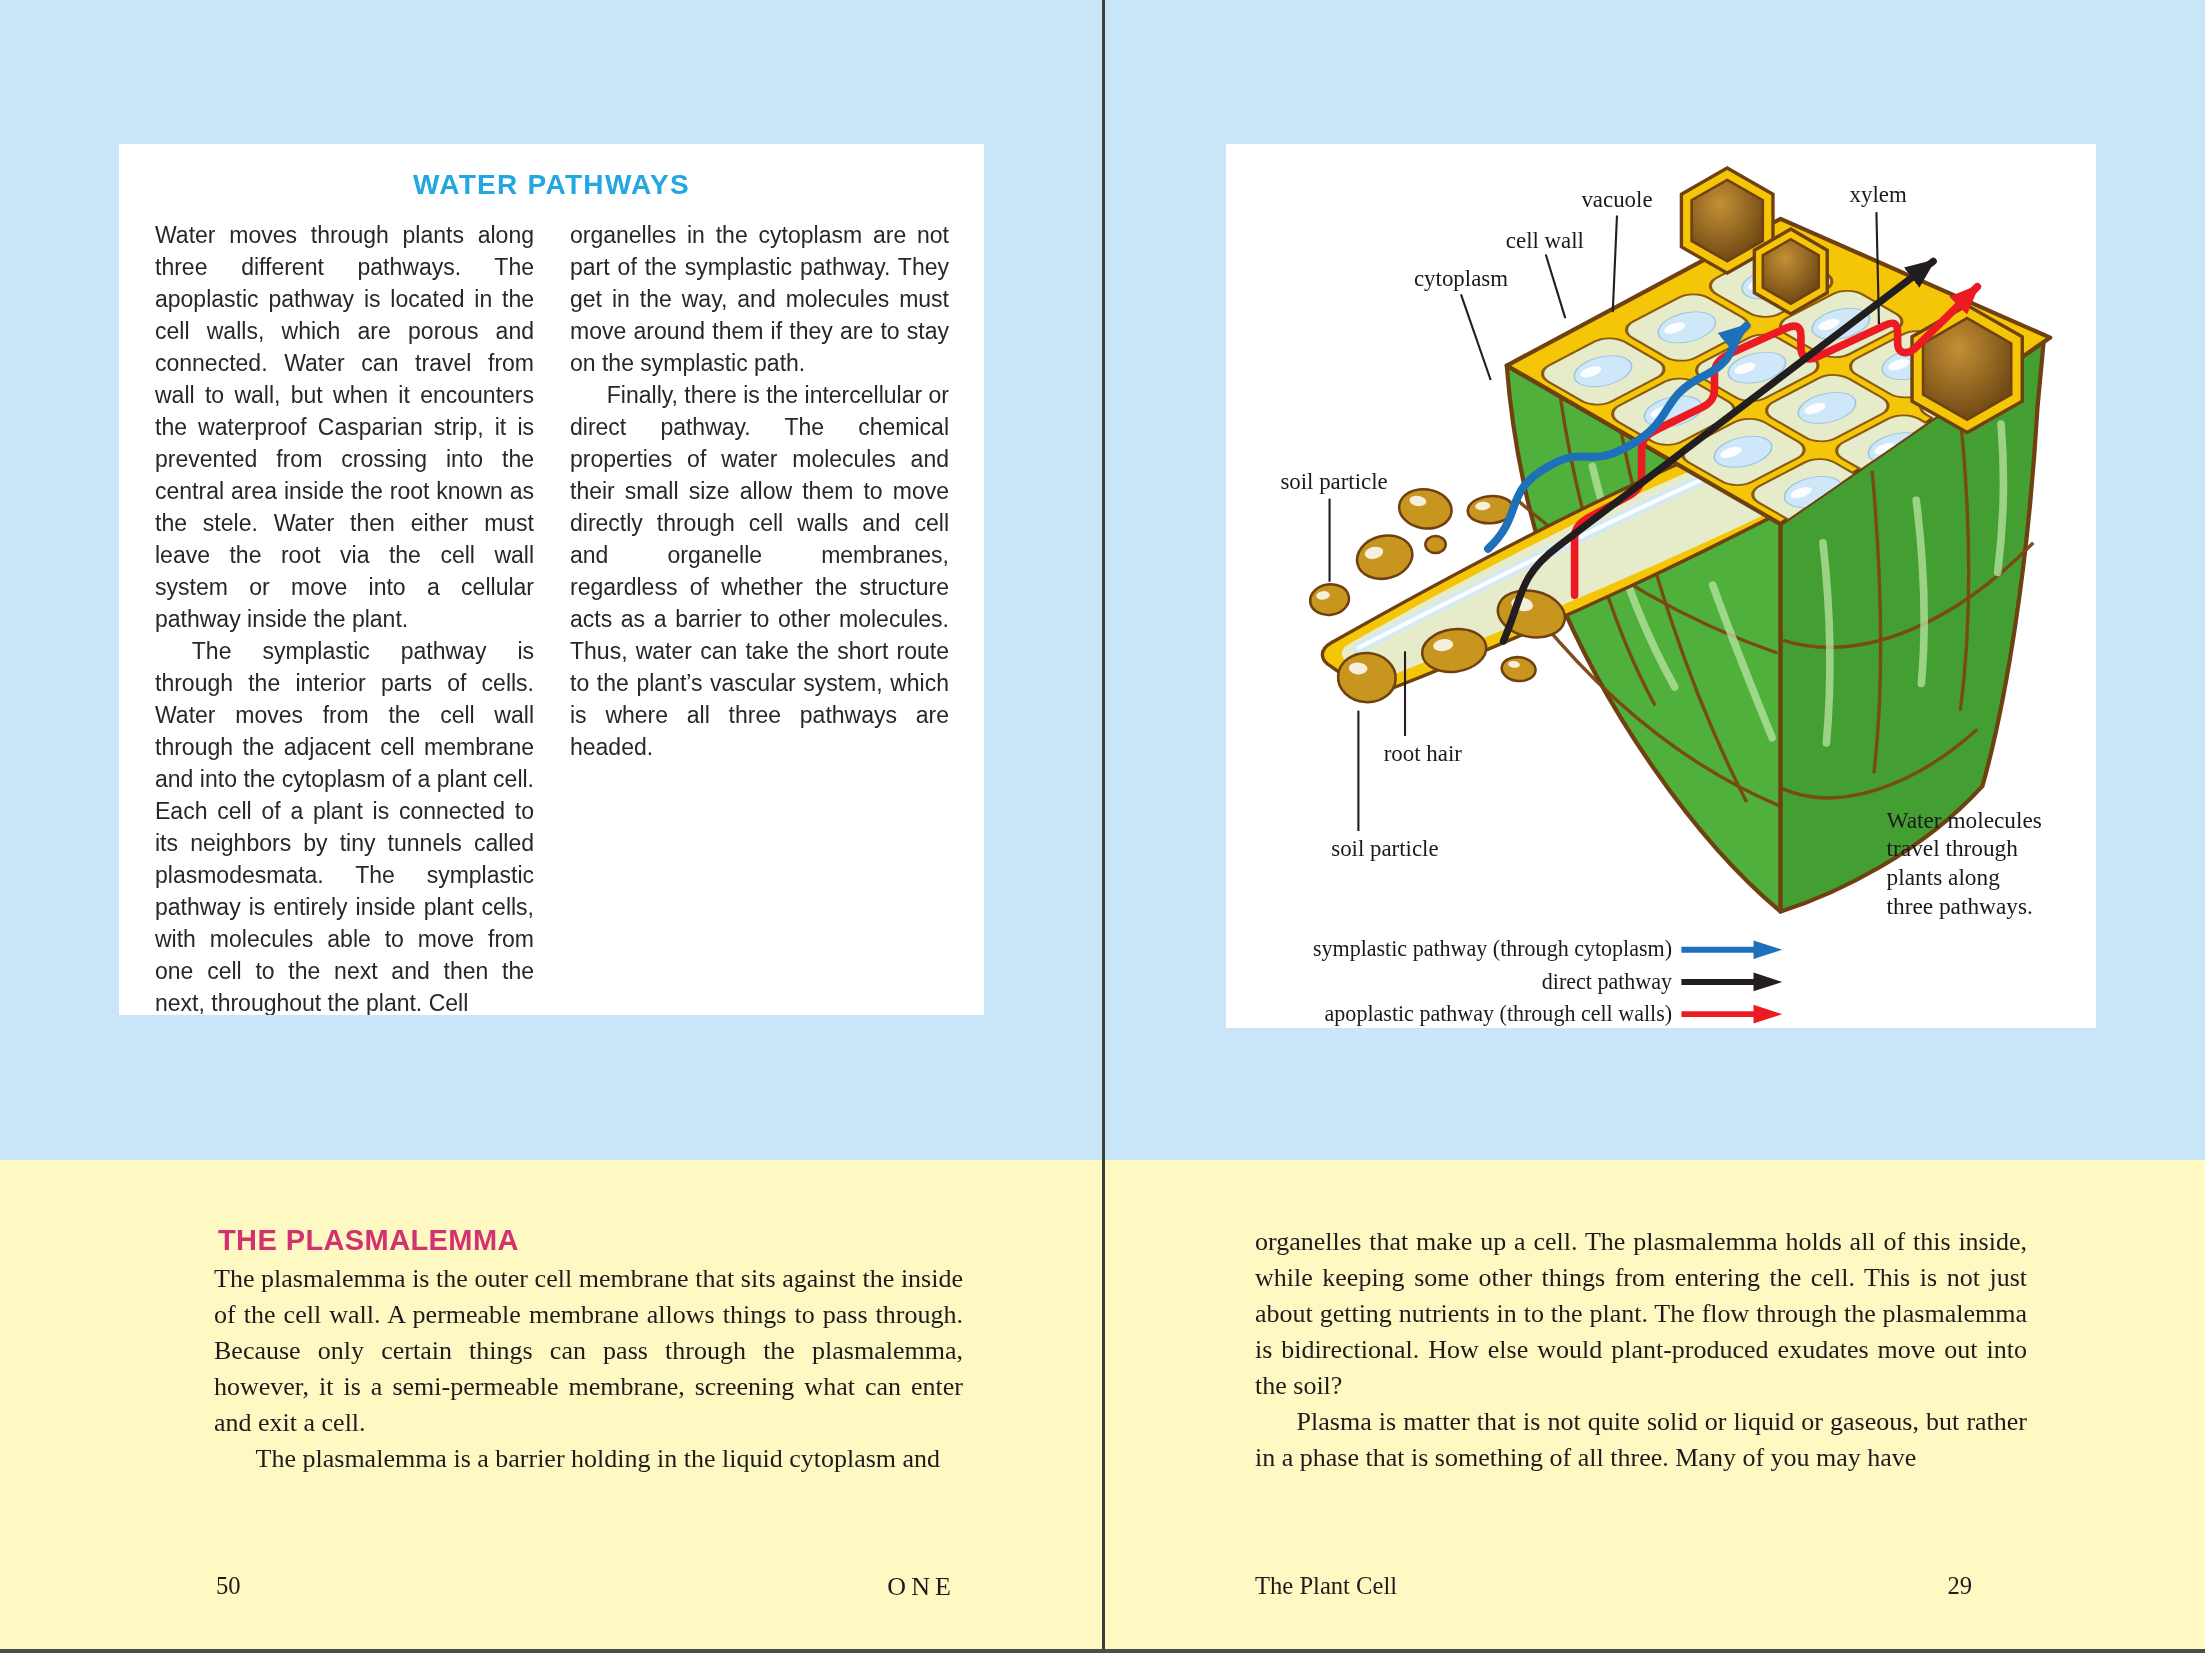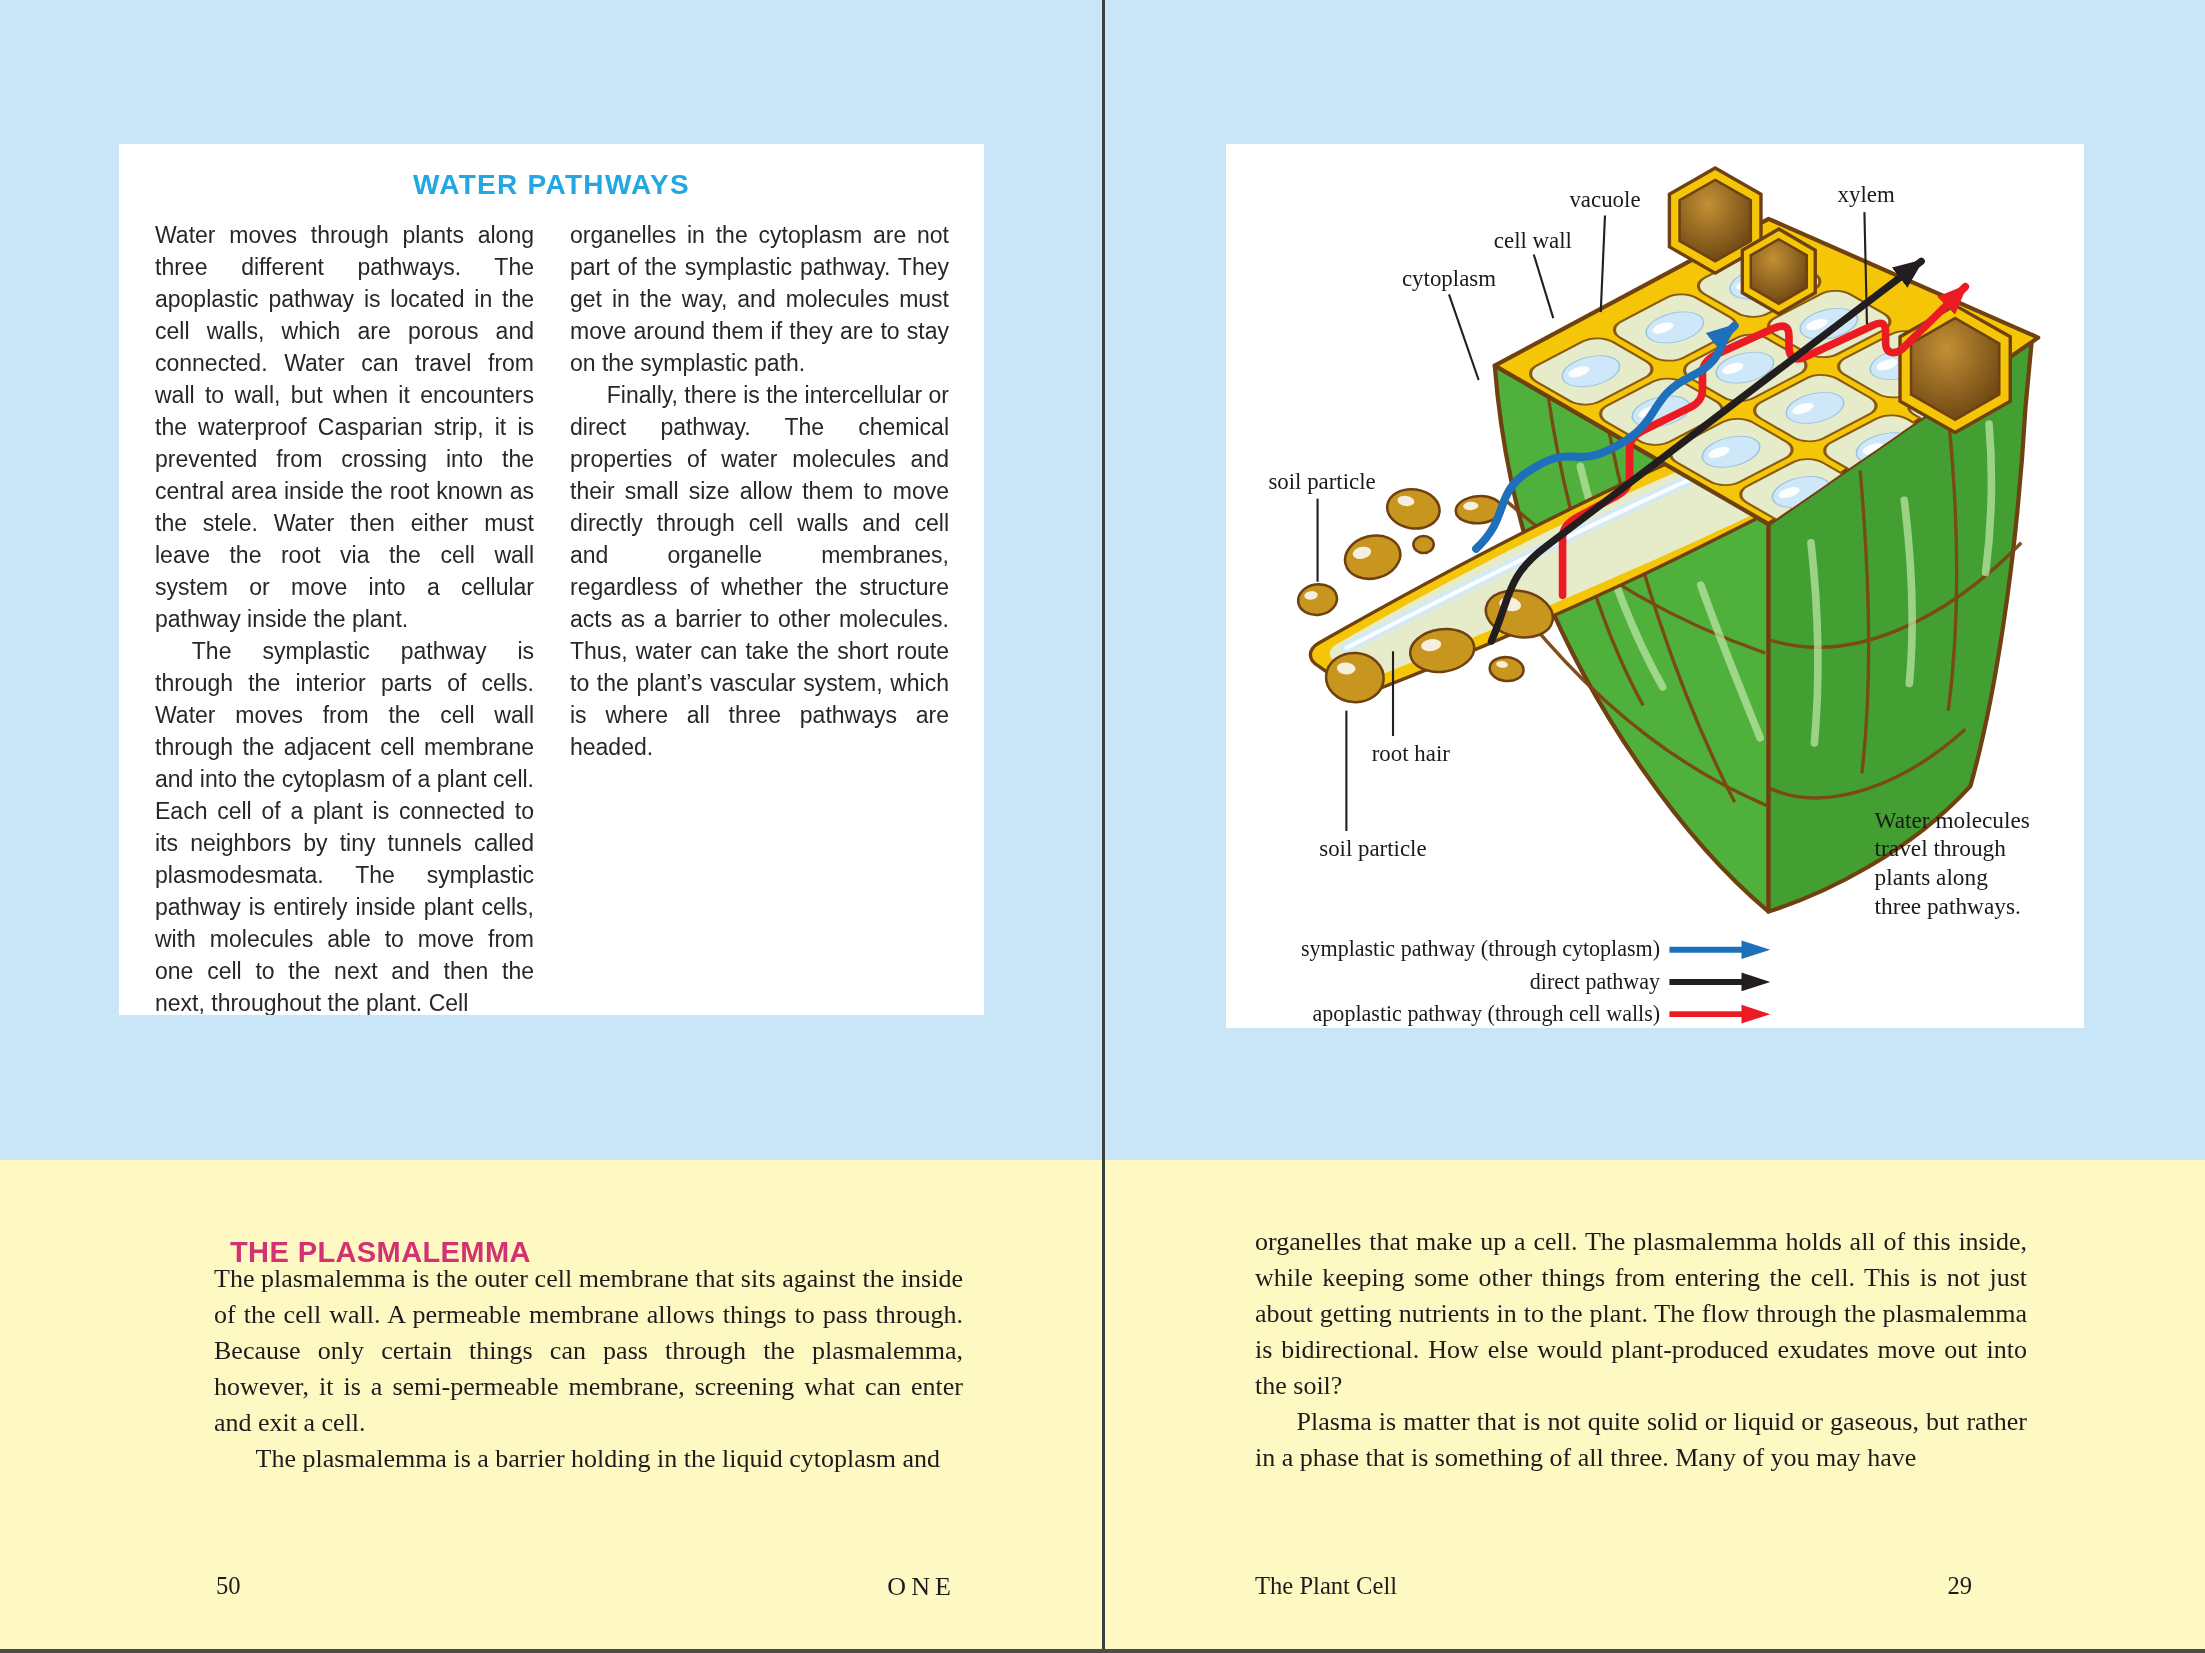--- a/index.html
+++ b/index.html
@@ -9,22 +9,22 @@
   .whitebox{position:absolute;background:#ffffff;overflow:hidden;}
   #panel-left{left:119px;top:144px;width:865px;height:871px;}
   #panel-title{margin:0;position:absolute;top:25.4px;left:0;width:100%;text-align:center;
       font-family:"Liberation Sans",sans-serif;font-size:28px;font-weight:bold;
       letter-spacing:1.3px;color:#23a7e0;}
   .col{position:absolute;top:75px;width:379px;font-family:"Liberation Sans",sans-serif;
       font-size:23px;line-height:32px;text-align:justify;color:#2a2627;}
   #col1{left:36px;} #col2{left:451px;}
   .col p, .bottom-text p{margin:0;}
   p.indent{text-indent:1.6em;}
-  #figure-panel{left:1226px;top:144px;width:858px;height:884px;}
-  #section-heading{position:absolute;left:214px;top:1220px;margin:16px;
+  #figure-panel{left:1226px;top:144px;width:858px;height:884px;padding-left:12px;}
+  #section-heading{position:absolute;left:214px;top:1220px;margin:4px;
       font-family:"Liberation Sans",sans-serif;font-size:29px;font-weight:bold;
       letter-spacing:0.4px;color:#d23272;}
   .bottom-text{position:absolute;font-size:26px;line-height:36px;text-align:justify;color:#1e1b1c;}
   #bt-left{left:214px;top:1261px;width:749px;}
   #bt-right{left:1255px;top:1224px;width:772px;}
   .foot{position:absolute;top:1572px;font-size:24.6px;color:#1e1b1c;}
   #f-left-num{left:216px;}
   #f-chapter{left:829px;width:127px;text-align:right;font-size:26px;letter-spacing:5.1px;}
   #f-section{left:1255px;}
   #f-right-num{left:1843px;width:129px;text-align:right;}

